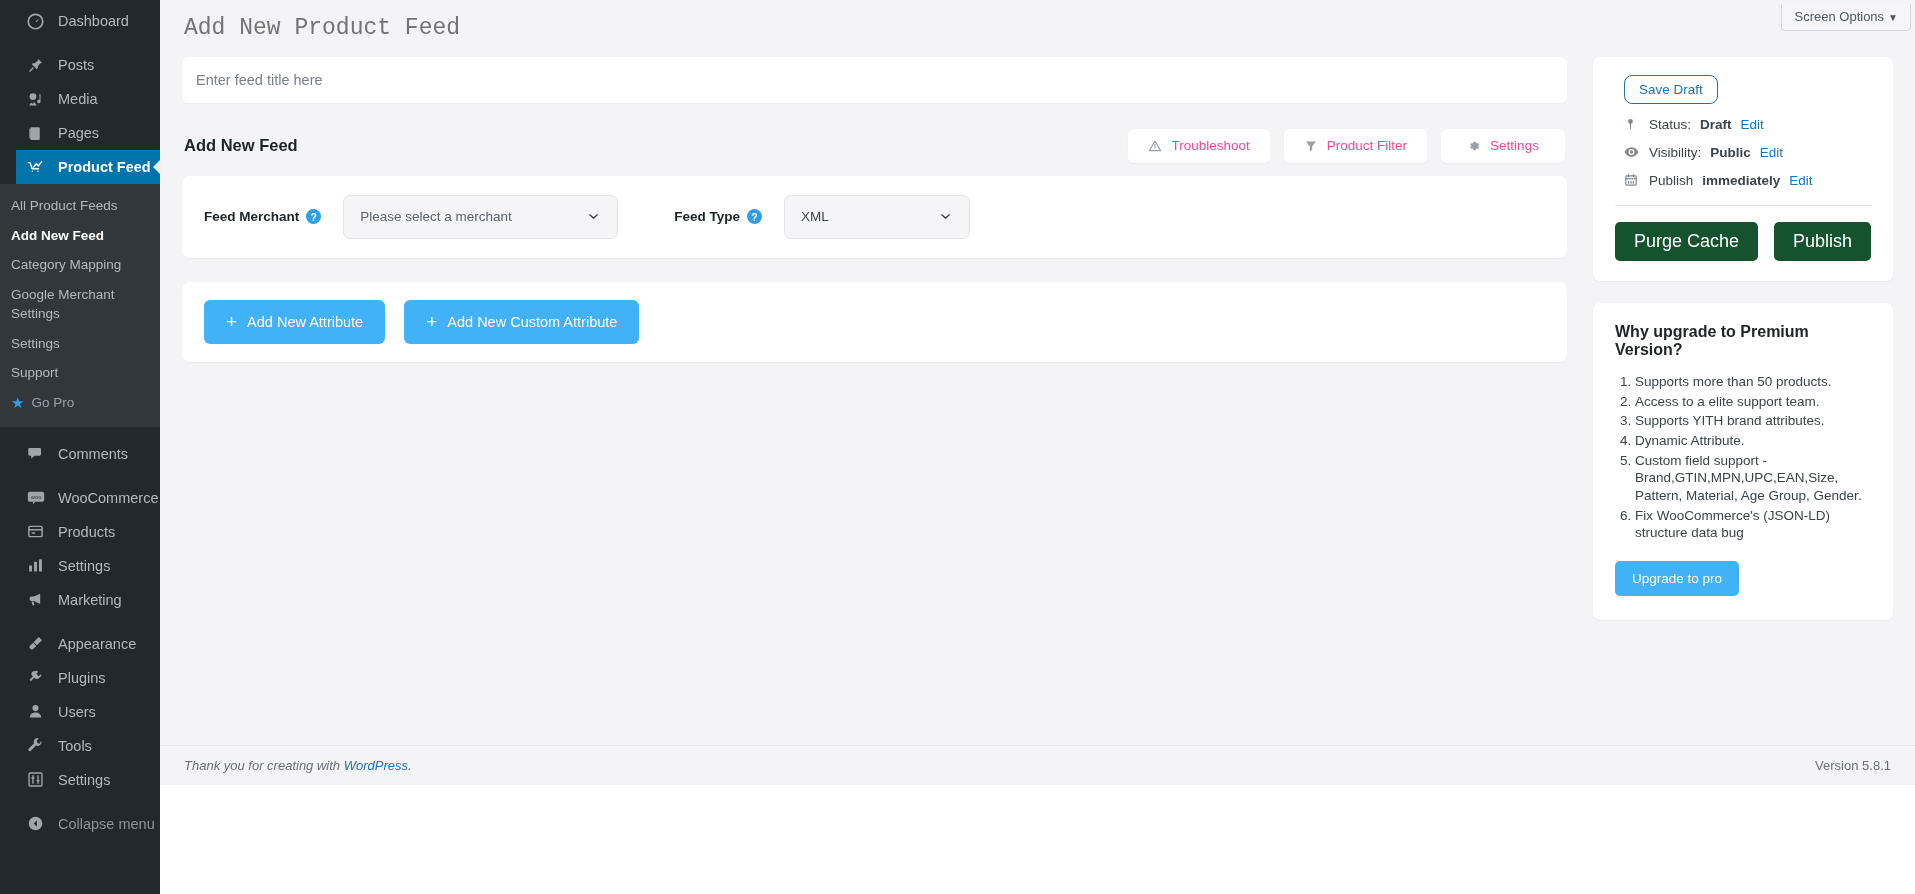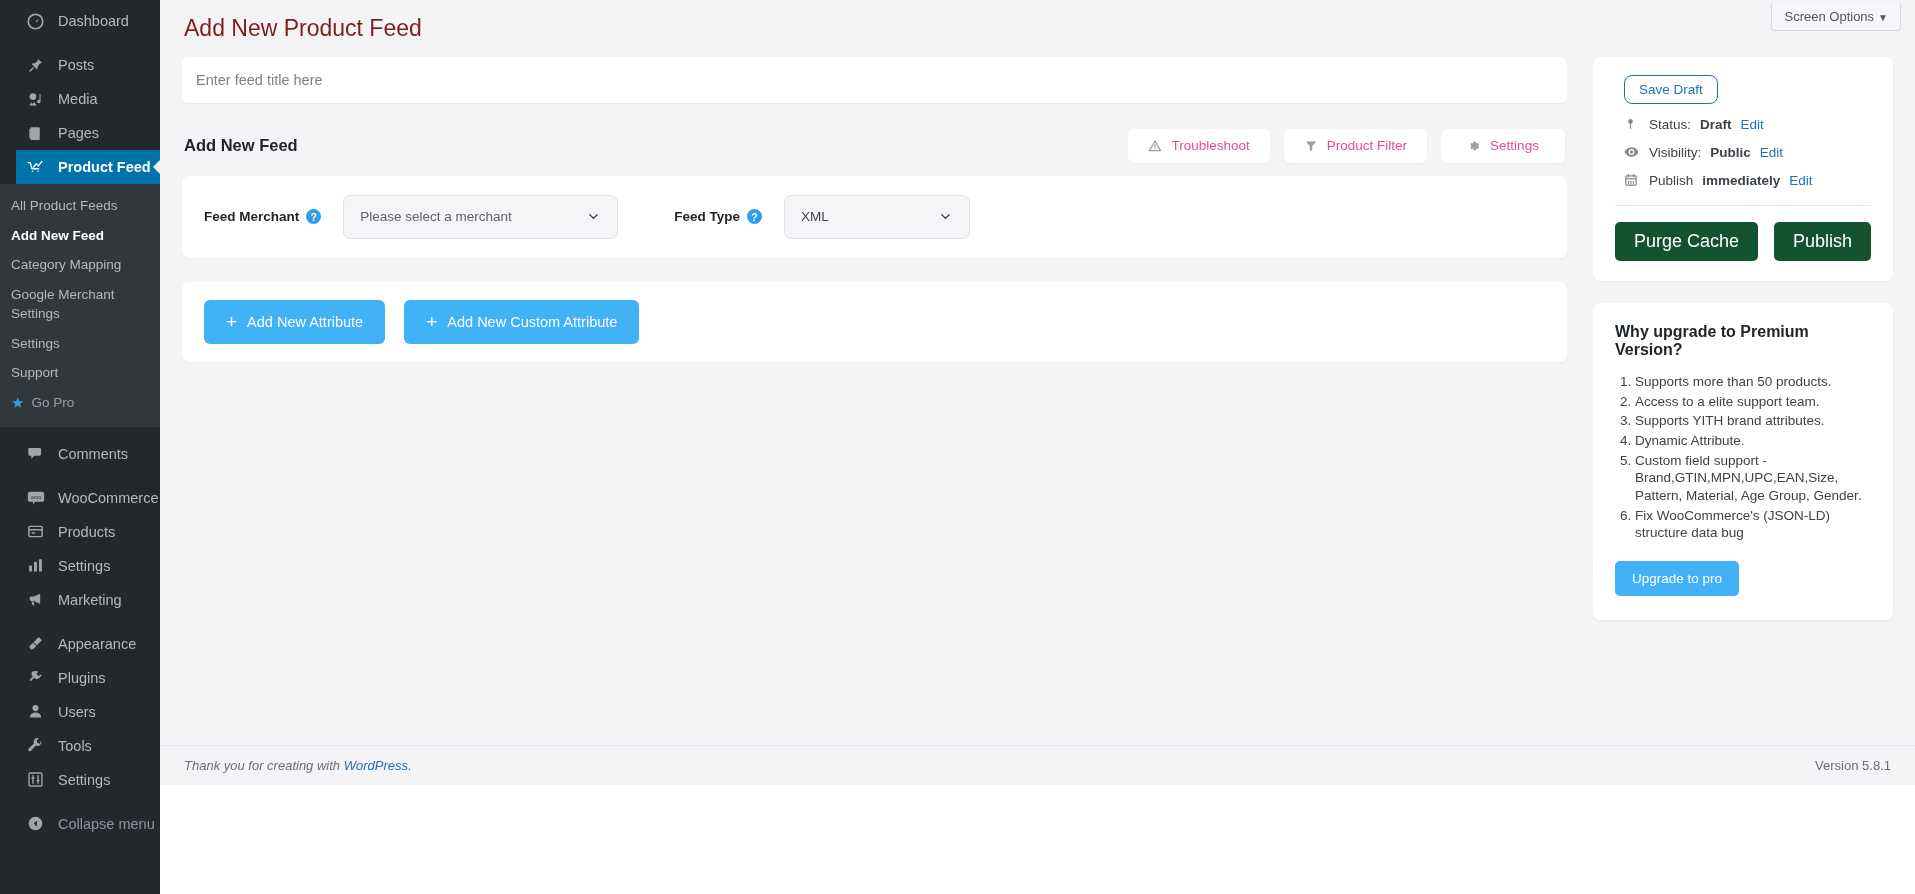--- a/index.html
+++ b/index.html
@@ -78,40 +78,41 @@
     overflow: hidden;
   }
   .content-canvas {
     background: #f4f4f7;
     height: 745px;
     position: relative;
     padding: 0 22px 0 22px;
   }
   .screen-options {
     position: absolute;
-    top: 4px; right: 14px;
+    top: 4px; right: 4px;
     background: #f6f6f8;
     border: 1px solid #d7d9de;
     border-top: none;
     border-radius: 0 0 4px 4px;
     padding: 5px 12px 6px 12px;
     font-size: 13px;
     color: #50575e;
     cursor: pointer;
     z-index: 9;
   }
   .screen-options .caret { font-size: 10px; margin-left: 4px; }
 
   .page-title {
     font-size: 23px;
     font-weight: 400;
-    color: #7f1d1d;
+    color: #737373;
     padding: 14px 0 0 0;
     margin-left: 2px;
     line-height: 1.3;
+    font-family: Liberation Mono, monospace;
   }
 
   .layout-row { display: flex; align-items: flex-start; gap: 26px; margin-top: 13px; }
   .col-left { flex: 1; min-width: 0; }
   .col-right { width: 300px; min-width: 300px; }
 
   
   .title-card {
     background: #ffffff;
     border-radius: 6px;

